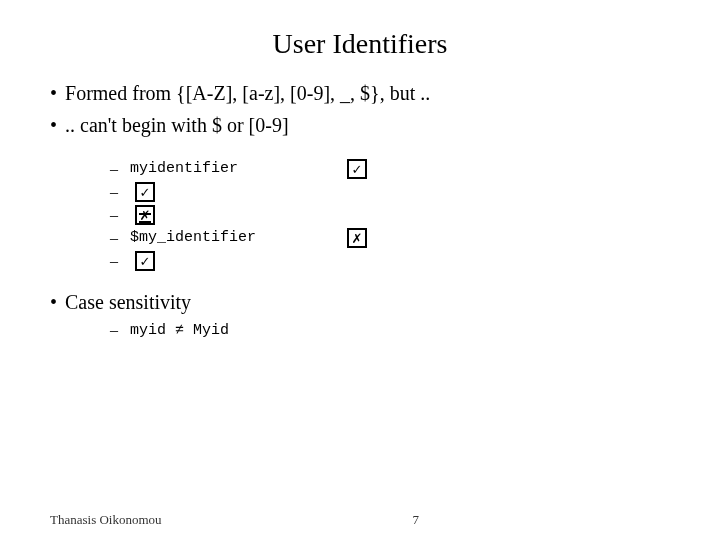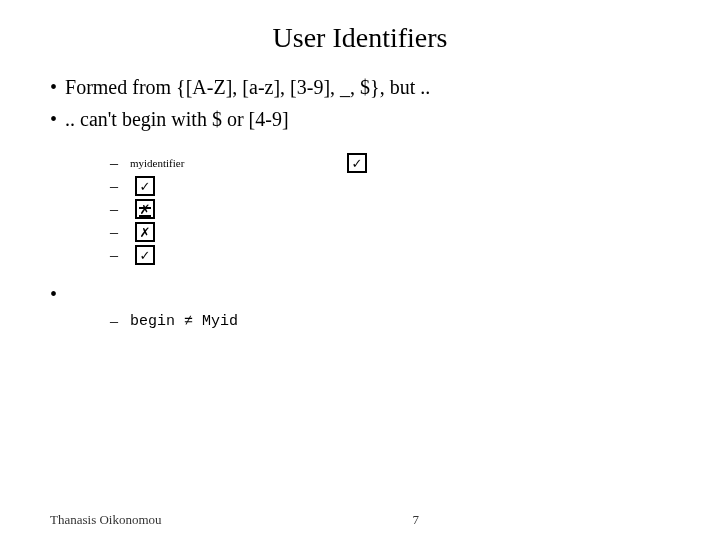--- a/index.html
+++ b/index.html
@@ -7,21 +7,21 @@
       width: 720px;
       height: 540px;
       background: #ffffff;
       font-family: 'Times New Roman', Times, serif;
       position: relative;
       overflow: hidden;
     }
     .slide {
       width: 720px;
       height: 540px;
-      padding: 22px 50px 20px 50px;
+      padding: 28px 50px 20px 50px;
       display: flex;
       flex-direction: column;
     }
     .title {
       text-align: center;
       font-size: 28px;
       font-weight: normal;
       margin-bottom: 20px;
       font-family: 'Times New Roman', Times, serif;
     }
@@ -52,22 +52,22 @@
       display: flex;
       align-items: center;
       margin-bottom: 2px;
       gap: 12px;
     }
     .dash {
       font-size: 16px;
       flex-shrink: 0;
     }
     .code-text {
-      font-family: Liberation Serif, serif;
-      font-size: 11px;
+      font-family: Liberation Mono, monospace;
+      font-size: 15px;
       width: 200px;
     }
     .icon-cell {
       font-size: 18px;
       width: 30px;
       text-align: center;
     }
     .case-bullet {
       margin-top: 8px;
     }
@@ -100,25 +100,25 @@
 </head>
 <body>
 
 <div class="slide">
 
   <h1 class="title">User Identifiers</h1>
 
   <div class="bullet-section">
     <div class="bullet-item">
       <span class="bullet-dot">•</span>
-      <span class="bullet-text">Formed from {[A-Z], [a-z], [3-9], _, $}, but ..</span>
+      <span class="bullet-text">Formed from {[A-Z], [a-z], [0-9], _, $}, but ..</span>
     </div>
     <div class="bullet-item">
       <span class="bullet-dot">•</span>
-      <span class="bullet-text">.. can't begin with $ or [4-9]</span>
+      <span class="bullet-text">.. can't begin with $ or [0-9]</span>
     </div>
   </div>
 
   <div class="sub-items">
 
     <div class="sub-item">
       <span class="dash">–</span>
       <span class="code-text">myidentifier</span>
       <span class="icon-cell">
         <span style="display:inline-block; border:2px solid #000; width:20px; height:20px; text-align:center; line-height:18px; font-size:13px;">✓</span>
@@ -138,42 +138,44 @@
         <span style="display:inline-block; border:2px solid #000; width:20px; height:20px; text-align:center; line-height:18px; font-size:13px; position:relative;">
           <span style="position:absolute;top:0;left:2px;right:2px;bottom:8px;border-bottom:2px solid #000;"></span>
           <span style="position:absolute;bottom:0;left:2px;right:2px;top:8px;border-bottom:2px solid #000;"></span>
           ✗
         </span>
       </span>
     </div>
 
     <div class="sub-item">
       <span class="dash">–</span>
+      <span class="code-text">$my_identifier</span>
       <span class="icon-cell">
         <span style="display:inline-block; border:2px solid #000; width:20px; height:20px; text-align:center; line-height:18px; font-size:13px;">✗</span>
       </span>
     </div>
 
     <div class="sub-item">
       <span class="dash">–</span>
       <span class="icon-cell">
         <span style="display:inline-block; border:2px solid #000; width:20px; height:20px; text-align:center; line-height:18px; font-size:13px;">✓</span>
       </span>
     </div>
 
   </div>
 
   <div class="bullet-section case-bullet">
     <div class="bullet-item">
       <span class="bullet-dot">•</span>
+      <span class="bullet-text">Case sensitivity</span>
     </div>
     <div class="case-sub">
       <div class="case-sub-item">
         <span class="dash">–</span>
-        <span style="font-family:'Courier New',Courier,monospace; font-size:15px;">begin ≠ Myid</span>
+        <span style="font-family:'Courier New',Courier,monospace; font-size:15px;">myid ≠ Myid</span>
       </div>
     </div>
   </div>
 
 </div>
 
 <div class="footer">
   <span>Thanasis Oikonomou</span>
   <span class="footer-center">7</span>
 </div>

